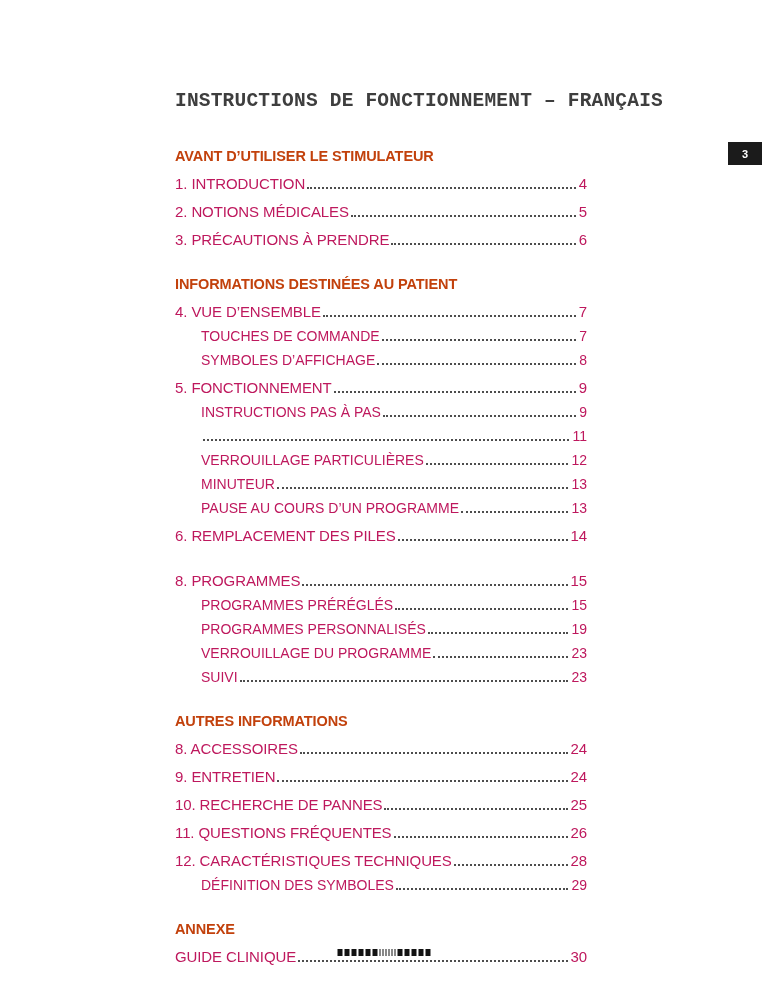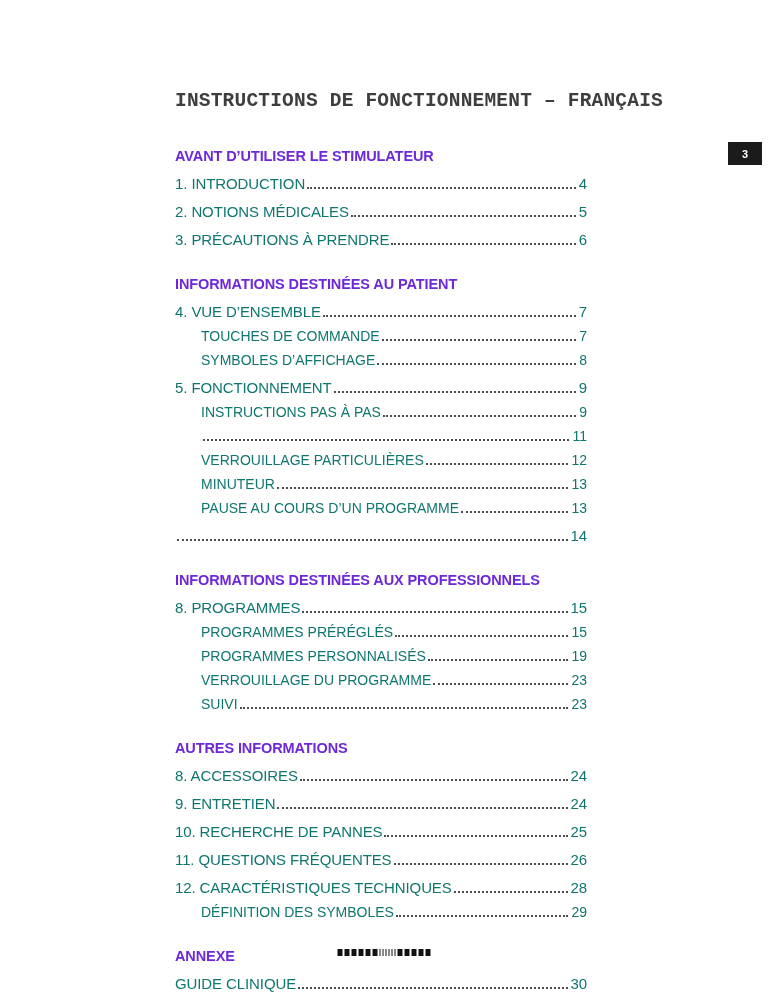--- a/index.html
+++ b/index.html
@@ -25,28 +25,28 @@
     margin: 0 0 36px 0;
     white-space: nowrap;
     letter-spacing: 0.2px;
     font-family: Liberation Mono, monospace;
   }
   .toc-section { margin-top: 28px; }
   .toc-section:first-child { margin-top: 0; }
   .section-heading {
     font-size: 14.5px;
     font-weight: 700;
-    color: #6d28d9;
+    color: #c2410c;
     margin: 0 0 3px 0;
     letter-spacing: -0.1px;
   }
   .row {
     display: flex;
     align-items: flex-end;
-    color: #0f766e;
+    color: #be185d;
   }
   .row.l1 { font-size: 15px; margin-top: 11px; letter-spacing: -0.1px; }
   .row.l2 { font-size: 14px; margin-top: 8px; padding-left: 26px; }
   .label { flex: 0 0 auto; white-space: nowrap; }
   .leader {
     flex: 1 1 auto;
     min-width: 12px;
     border-bottom: 2px dotted #4d4d4d;
     margin: 0 3px 3px 2px;
   }
@@ -145,26 +145,26 @@
             <span class="label">MINUTEUR</span>
             <span class="leader"></span>
             <span class="pagenum">13</span>
           </div>
           <div class="row l2">
             <span class="label">PAUSE AU COURS D’UN PROGRAMME</span>
             <span class="leader"></span>
             <span class="pagenum">13</span>
           </div>
           <div class="row l1">
+            <span class="label">6. REMPLACEMENT DES PILES</span>
             <span class="leader"></span>
             <span class="pagenum">14</span>
           </div>
         </div>
         <div class="toc-section">
-          <div class="section-heading">INFORMATIONS DESTINÉES AUX PROFESSIONNELS</div>
           <div class="row l1">
             <span class="label">8. PROGRAMMES</span>
             <span class="leader"></span>
             <span class="pagenum">15</span>
           </div>
           <div class="row l2">
             <span class="label">PROGRAMMES PRÉRÉGLÉS</span>
             <span class="leader"></span>
             <span class="pagenum">15</span>
           </div>

